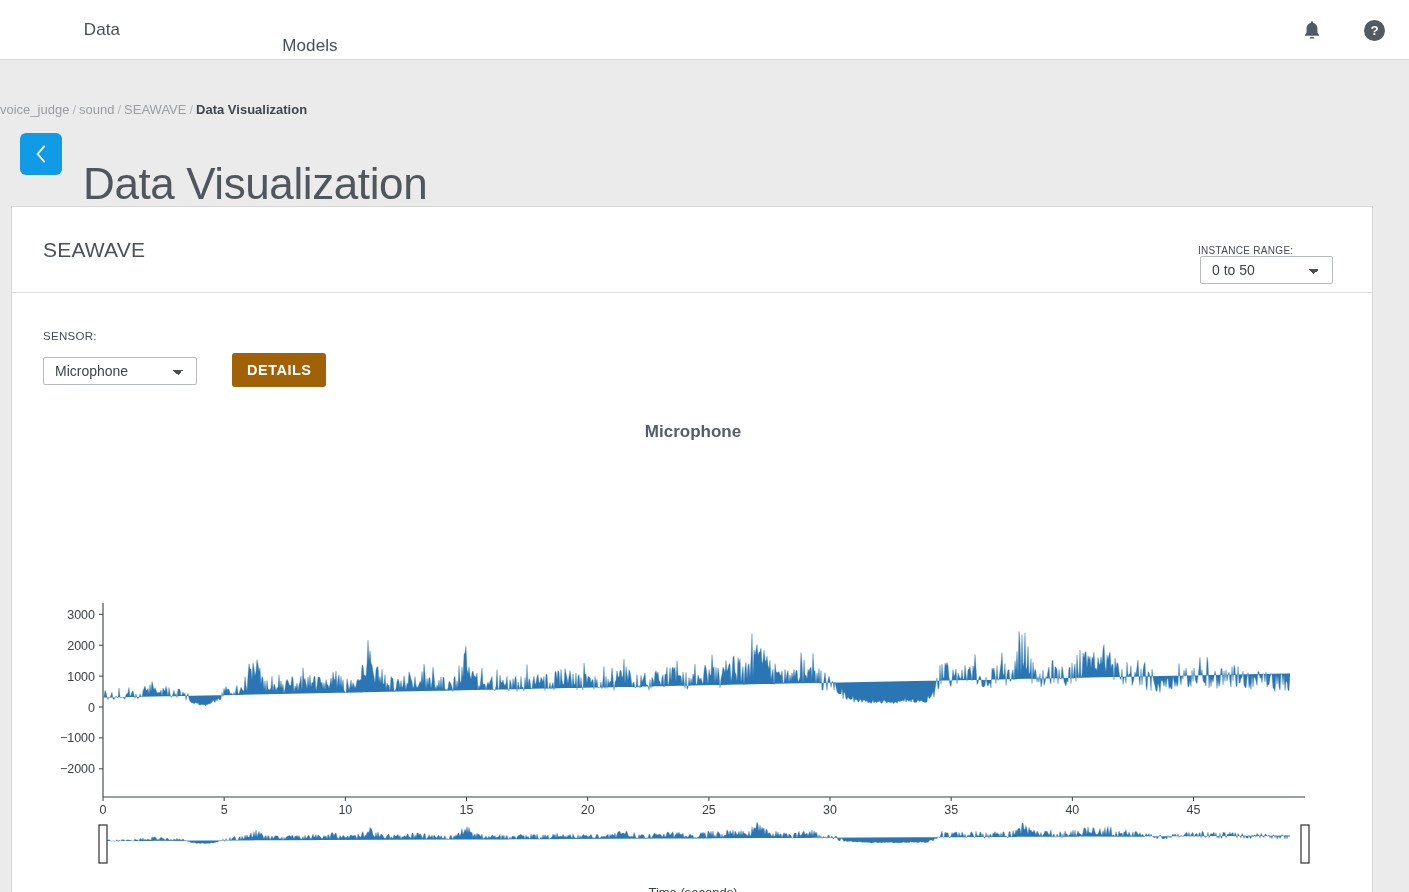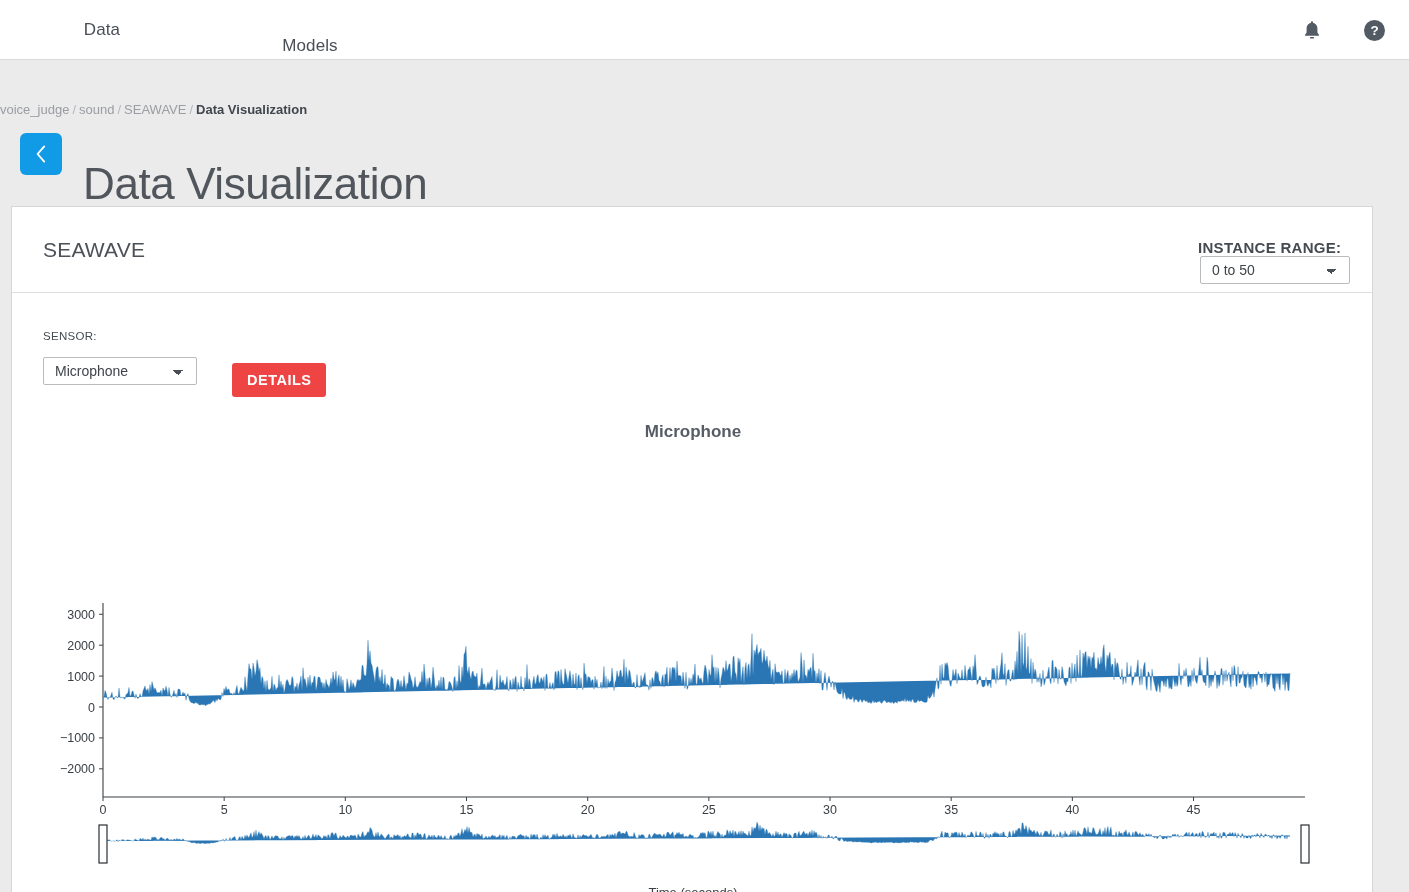--- a/index.html
+++ b/index.html
@@ -66,26 +66,26 @@
     width: 1362px; height: 690px;
     background: #ffffff;
     border: 1px solid #d4d6d8;
   }
   #card-header { position: relative; height: 86px; border-bottom: 1px solid #dcdee0; }
   #dataset-name {
     position: absolute; left: 31px; top: 31px;
     font-size: 21px; color: #4b5157; letter-spacing: .2px;
   }
   #instance-range-label {
-    position: absolute; left: 1186px; top: 32px;
-    font-size: 15px; font-weight: bold; color: #454b51; letter-spacing: .3px;
+    position: absolute; left: 1186px; top: 38px;
+    font-size: 10px; font-weight: normal; color: #454b51; letter-spacing: .3px;
   }
   #instance-range-select {
     position: absolute; left: 1188px; top: 49px;
-    width: 150px; height: 28px;
+    width: 133px; height: 28px;
     font-size: 14px; color: #3f4449;
     padding: 0 6px 0 11px;
     border: 1px solid #b9bcbf; border-radius: 2px; background: #fff;
     font-family: "Liberation Sans", sans-serif;
     -webkit-appearance: none; appearance: none;
     background-image: linear-gradient(45deg, transparent 50%, #4a4f55 50%), linear-gradient(135deg, #4a4f55 50%, transparent 50%);
     background-position: calc(100% - 18px) 12px, calc(100% - 13px) 12px;
     background-size: 5px 5px, 5px 5px;
     background-repeat: no-repeat;
     cursor: pointer;
@@ -104,23 +104,23 @@
     border: 1px solid #b9bcbf; border-radius: 2px; background: #fff;
     font-family: "Liberation Sans", sans-serif;
     -webkit-appearance: none; appearance: none;
     background-image: linear-gradient(45deg, transparent 50%, #4a4f55 50%), linear-gradient(135deg, #4a4f55 50%, transparent 50%);
     background-position: calc(100% - 18px) 12px, calc(100% - 13px) 12px;
     background-size: 5px 5px, 5px 5px;
     background-repeat: no-repeat;
     cursor: pointer;
   }
   #details-button {
-    position: absolute; left: 220px; top: 156px;
+    position: absolute; left: 220px; top: 146px;
     height: 34px; padding: 0 15px;
-    background: #ef4444; color: #fff; border: none; border-radius: 3px;
+    background: #a16207; color: #fff; border: none; border-radius: 3px;
     font-size: 14.5px; font-weight: bold; letter-spacing: .5px;
     font-family: "Liberation Sans", sans-serif;
     cursor: pointer;
   }
 
   
   #chart-area { position: absolute; left: 0; top: 190px; width: 1362px; height: 500px; }
   #chart-title {
     position: absolute; left: 0; right: 0; top: 25px;
     text-align: center; font-size: 17px; font-weight: bold; color: #565d66;

